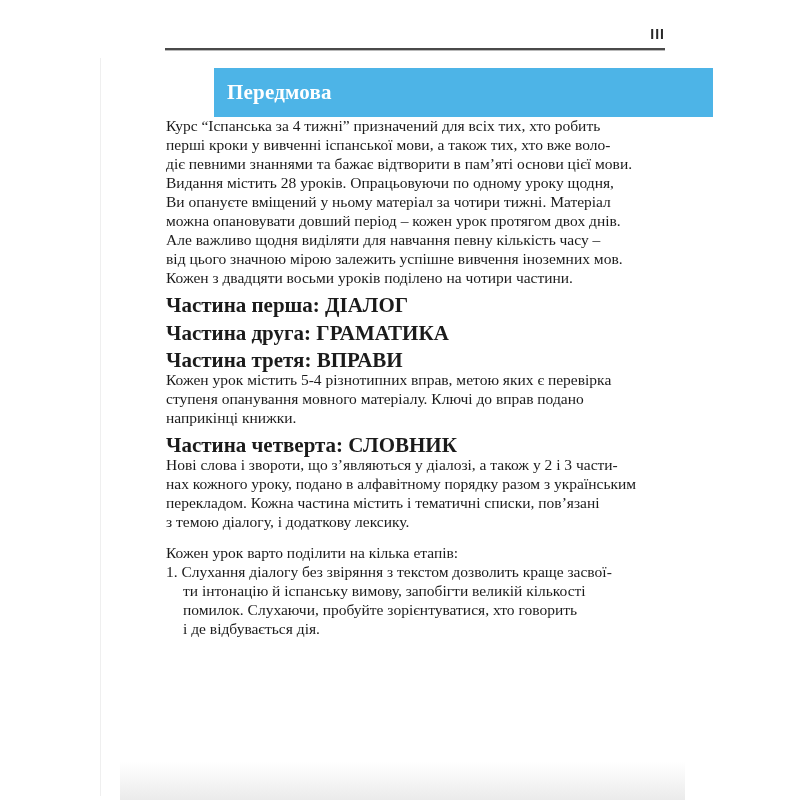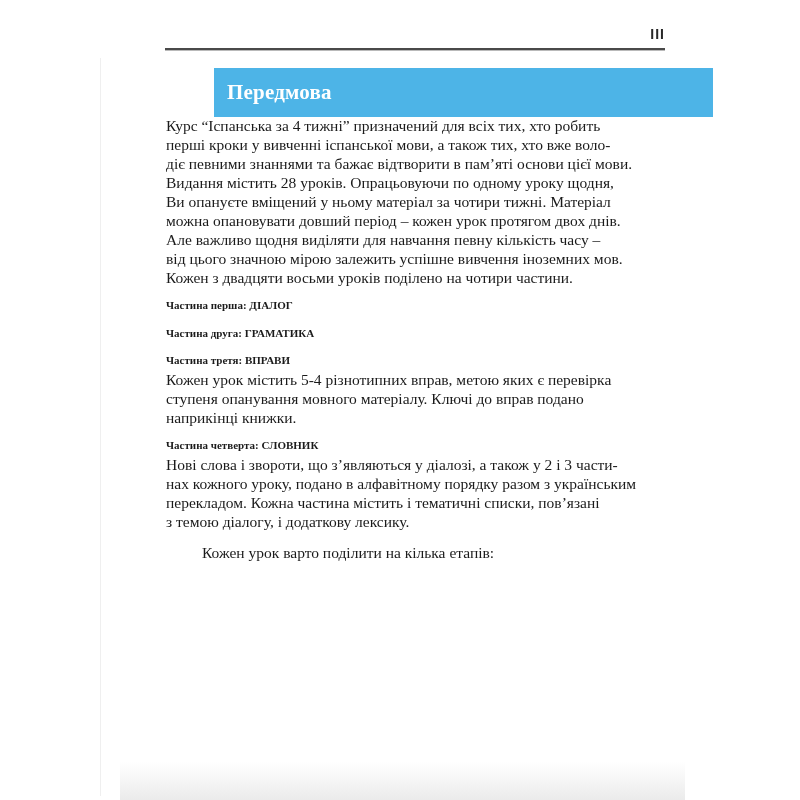--- a/index.html
+++ b/index.html
@@ -67,28 +67,28 @@
     font-size: 15.5px;
     line-height: 19px;
     font-family: Liberation Serif, serif;
   }
   .para {
     margin: 0;
     white-space: pre-line;
   }
   .heading {
     margin: 8px 0 0 0;
-    font-size: 11px;
+    font-size: 21px;
     line-height: 19px;
     font-weight: bold;
     white-space: pre-line;
   }
   .gap-md { margin-top: 9px; }
   .gap-lg { }
-  .steps-intro { margin-top: 12px; margin-left: 36px; }
+  .steps-intro { margin-top: 12px; }
   .hanging {
     padding-left: 17px;
     text-indent: -17px;
   }
   .bottom-shadow {
     position: absolute;
     left: 120px;
     width: 565px;
     bottom: 0;
     height: 38px;
@@ -131,18 +131,22 @@
 ступеня опанування мовного матеріалу. Ключі до вправ подано
 наприкінці книжки.</p>
 
     <h3 class="heading gap-md">Частина четверта: СЛОВНИК</h3>
     <p class="para">Нові слова і звороти, що з’являються у діалозі, а також у 2 і 3 части-
 нах кожного уроку, подано в алфавітному порядку разом з українським
 перекладом. Кожна частина містить і тематичні списки, пов’язані
 з темою діалогу, і додаткову лексику.</p>
 
     <p class="para steps-intro">Кожен урок варто поділити на кілька етапів:</p>
+    <p class="para hanging">1. Слухання діалогу без звіряння з текстом дозволить краще засвої-
+ти інтонацію й іспанську вимову, запобігти великій кількості
+помилок. Слухаючи, пробуйте зорієнтуватися, хто говорить
+і де відбувається дія.</p>
 
   </div>
 
   <div class="bottom-shadow"></div>
 
 </div>
 
 </body></html>

